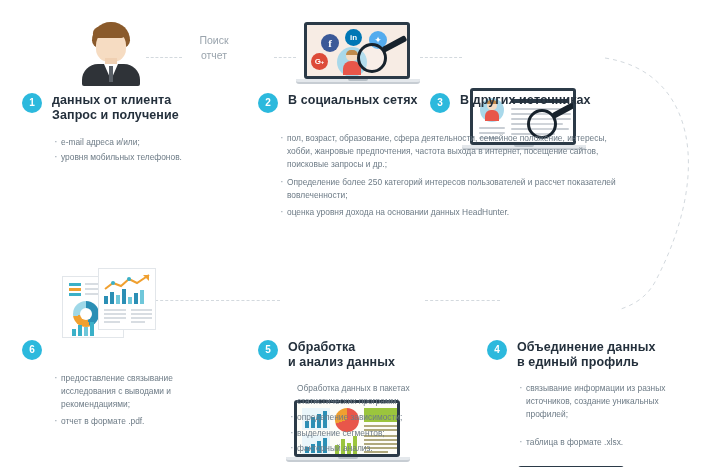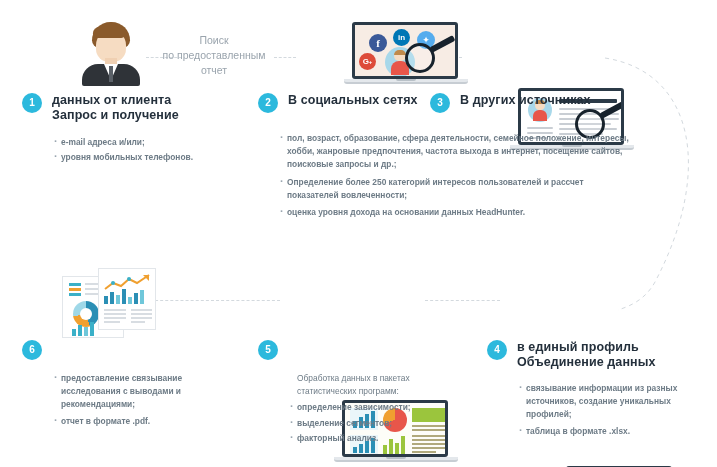--- a/index.html
+++ b/index.html
@@ -2,38 +2,38 @@
 <html style="--accent: #2cb9dd;"><head>
 <meta charset="utf-8">
 <style>
   * { box-sizing: border-box; margin: 0; padding: 0; }
   html, body {
     width: 717px; height: 467px;
     background: #ffffff;
     font-family: "Liberation Sans", "DejaVu Sans", sans-serif;
     overflow: hidden;
   }
-  #canvas { position: relative; width: 717px; height: 385px; background:#fff;padding-left:48px; }
+  #canvas { position: relative; width: 717px; height: 385px; background:#fff; }
 
   
   .abs { position: absolute; }
 
   .badge {
     width: 20px; height: 20px; border-radius: 50%;
     background: var(--accent, #2cb9dd);
     color: #fff; font-size: 10px; font-weight: 700;
     display: flex; align-items: center; justify-content: center;
     line-height: 1;
   }
   .step-title {
     font-size: 12.5px; font-weight: 700; color: #24303c;
     line-height: 15px; letter-spacing: .1px;
   }
   .body-text { font-size: 8.4px; color: #6d7b86; line-height: 13.2px; }
-  .body-text .li { position: relative; padding-left: 7px; margin-bottom: 2px; font-weight: bold; }
+  .body-text .li { position: relative; padding-left: 7px; margin-bottom: 2px; }
   .body-text .li:before {
     content: "·"; position: absolute; left: 0; top: -1px;
     color: #9aa6b0; font-size: 11px; line-height: 13px;
   }
   .body-text .plain { padding-left: 7px; }
 
   
   .dash-h {
     border-top: 1px dashed #d3d9de; height: 0;
   }
@@ -111,21 +111,20 @@
 
     <div class="abs" style="left:4px; top:42px; width:58px; height:22px; background:#2f3338; border-radius:16px 16px 2px 2px;"></div>
 
     <div class="abs" style="left:26px; top:42px; width:14px; height:16px; background:#ffffff; clip-path:polygon(0 0,100% 0,50% 100%);"></div>
 
     <div class="abs" style="left:31px; top:44px; width:4px; height:16px; background:#5b6168;"></div>
   </div>
 
   <div class="abs search-caption" style="left:152px; top:33px;">
     <div>Поиск</div>
-    <div>по предоставленным</div>
     <div>отчет</div>
   </div>
 
   <div class="abs laptop" style="left:296px; top:22px; width:124px; height:66px;">
     <div class="lid" style="width:106px; height:57px;">
       <div class="screen" style="background:#f7ece4;">
 
         <div class="circ" style="left:4px; top:28px; width:17px; height:17px; background:#dd4b39; font-size:8px;">G<span style="font-size:6px;">+</span></div>
 
         <div class="circ" style="left:14px; top:9px; width:18px; height:18px; background:#3b5998; font-size:11px; font-family:'Liberation Serif',serif;">f</div>
@@ -313,36 +312,40 @@
     </div>
     <div class="body-text" style="margin-left:32px; margin-top:12px; width:150px;">
       <div class="li" style="margin-bottom:3px;">предоставление связывание исследования с выводами и рекомендациями;</div>
       <div class="li">отчет в формате .pdf.</div>
     </div>
   </div>
 
   <div class="abs" style="left:258px; top:340px; width:190px;">
     <div style="display:flex; align-items:flex-start; gap:10px;">
       <div class="badge">5</div>
+      <div class="step-title">
+        <div>Обработка</div>
+        <div>и анализ данных</div>
+      </div>
     </div>
     <div class="body-text" style="margin-left:32px; margin-top:12px; width:150px;">
       <div class="plain" style="margin-bottom:3px;">Обработка данных в пакетах статистических программ:</div>
       <div class="li">определение зависимости;</div>
       <div class="li">выделение сегментов;</div>
       <div class="li">факторный анализ.</div>
     </div>
   </div>
 
   <div class="abs" style="left:487px; top:340px; width:210px;">
     <div style="display:flex; align-items:flex-start; gap:10px;">
       <div class="badge">4</div>
       <div class="step-title">
+        <div>Объединение данных</div>
         <div>в единый профиль</div>
-        <div>Объединение данных</div>
       </div>
     </div>
     <div class="body-text" style="margin-left:32px; margin-top:12px; width:168px;">
-      <div class="li" style="margin-bottom:3px;">связывание информации из разных источников, создание уникальных профилей;</div>
+      <div class="li" style="margin-bottom:14px;">связывание информации из разных источников, создание уникальных профилей;</div>
       <div class="li">таблица в формате .xlsx.</div>
     </div>
   </div>
 
 </div>
 
 </body></html>

